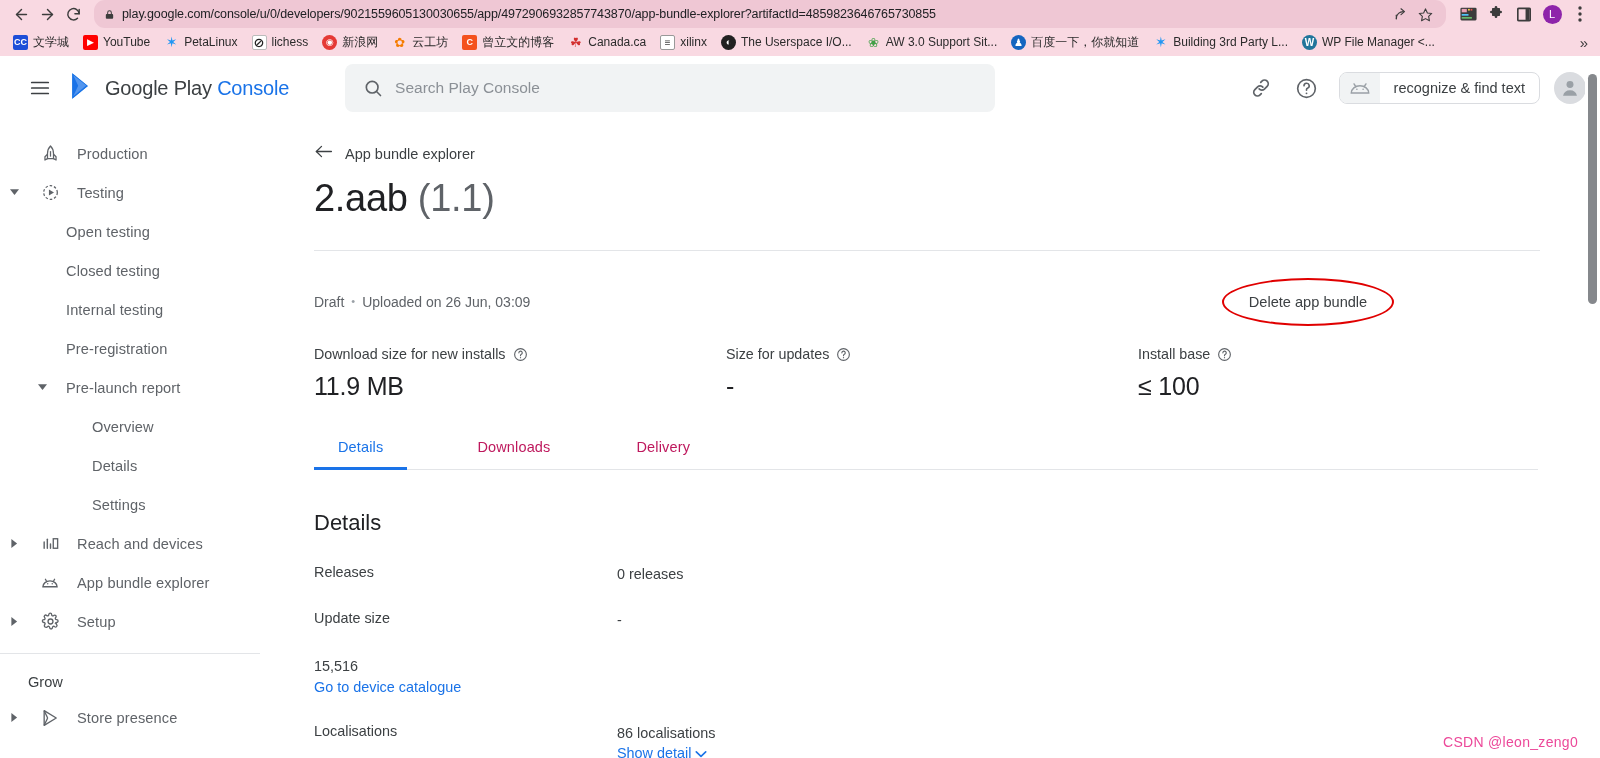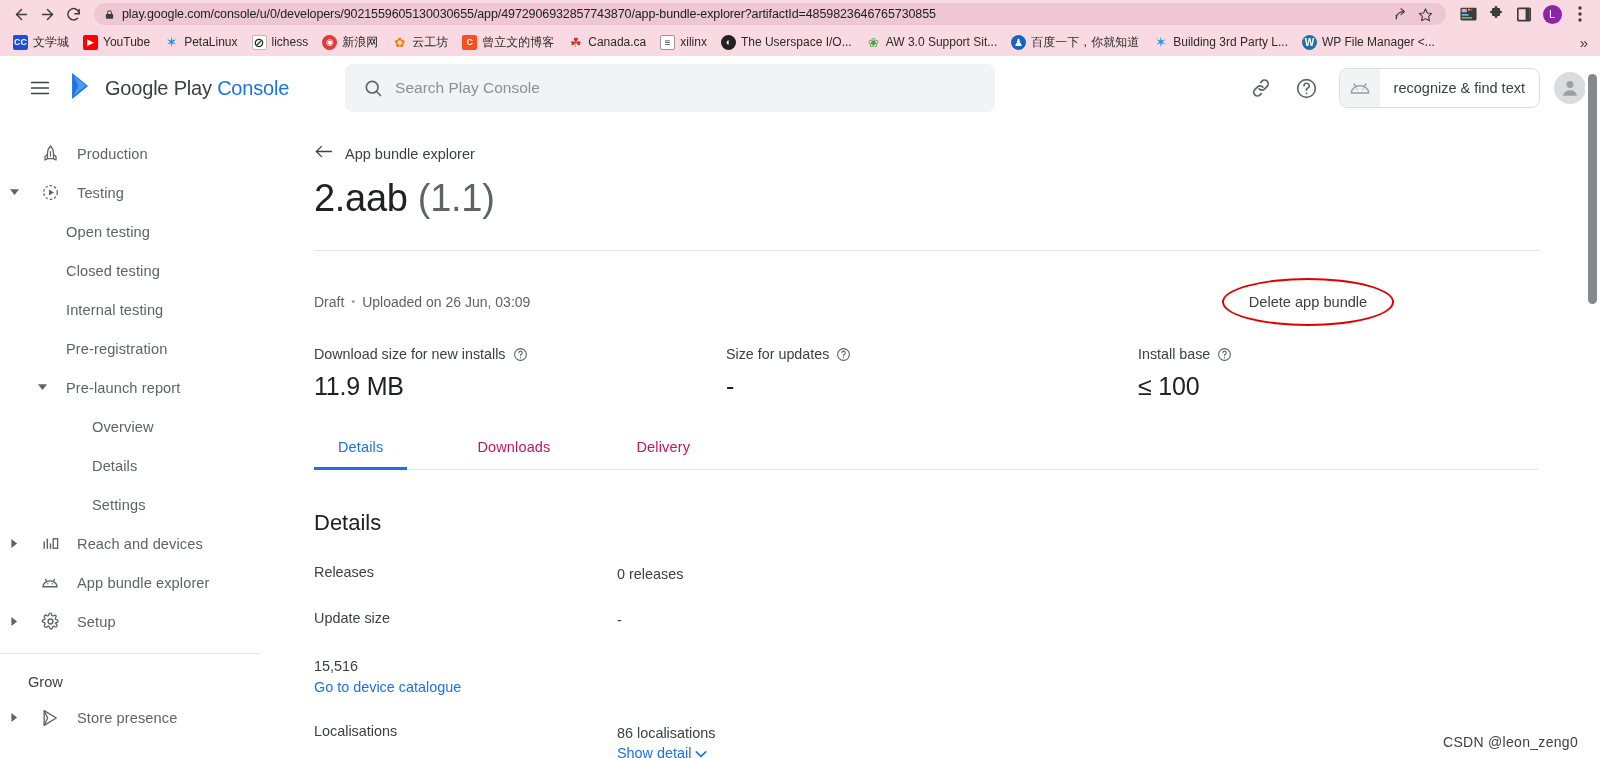--- a/index.html
+++ b/index.html
@@ -29,21 +29,21 @@
     width: 26px; height: 24px;
     display: flex; align-items: center; justify-content: center;
     color: #3c3c3c;
     font-size: 15px;
     flex: none;
     cursor: pointer;
   }
   .nav-btn svg { display:block; }
   #omnibox {
     flex: 1;
-    height: 22px;
+    height: 28px;
     margin: 0 6px 0 8px;
     background: #efc7d4;
     border-radius: 11px;
     display: flex;
     align-items: center;
     padding: 0 10px;
     min-width: 0;
   }
   #omnibox .lock { margin-right: 7px; flex: none; display:flex; }
   #omnibox .url {
@@ -181,21 +181,21 @@
     gap: 6px;
     flex: none;
   }
   .ab-icon {
     width: 40px; height: 40px; border-radius: 50%;
     display:flex; align-items:center; justify-content:center;
     color:#5f6368; cursor:pointer;
   }
   #ext-pill {
     display:flex; align-items:center;
-    height: 40px;
+    height: 32px;
     border: 1px solid #dadce0;
     border-radius: 8px;
     overflow: hidden;
     margin-left: 6px;
     cursor: pointer;
     background:#fff;
   }
   #ext-pill .ext-ico {
     width: 40px; height: 38px;
     background: #f1f3f4;
@@ -419,21 +419,21 @@
     width: 9px; height: 230px;
     background: #85888c;
     border-radius: 5px;
     cursor: grab;
   }
 
   #watermark {
     position: absolute;
     right: 22px; bottom: 8px;
     font-size: 14px;
-    color: #404040;
+    color: #ec4899;
     letter-spacing: 0.3px;
     user-select: none;
   }
 </style>
 </head>
 <body>
 
 <div id="browser-chrome">
 
   <div id="omnibox-row">

